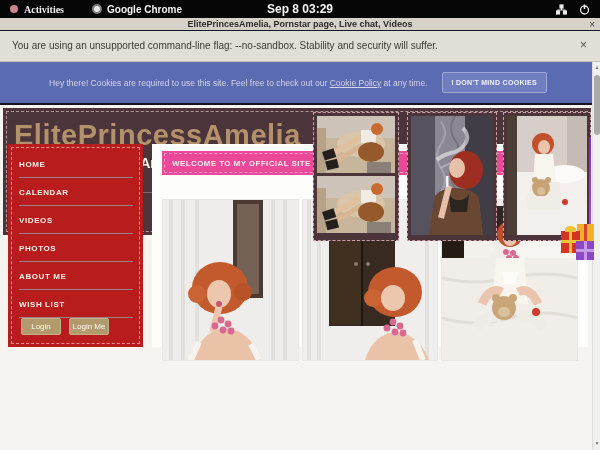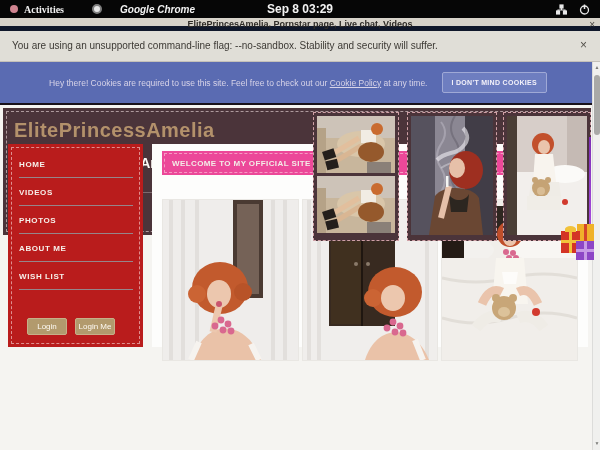--- a/index.html
+++ b/index.html
@@ -5,30 +5,30 @@
   * { margin:0; padding:0; box-sizing:border-box; }
   html,body { width:600px; height:450px; overflow:hidden; background:#fff;
               font-family:"Liberation Sans", sans-serif; }
 
   
   .gnome-bar { position:absolute; left:0; top:0; width:600px; height:18px;
                background:#060606; color:#f2f2f2; display:flex; align-items:center;
                font-size:10px; font-weight:bold; }
   .gb-left { display:flex; align-items:center; gap:6px; margin-left:10px;font-family:Liberation Serif, serif; }
   .dot-icon { width:8px; height:8px; border-radius:50%; background:#cf8490; display:inline-block; }
-  .chrome-chip { display:flex; align-items:center; gap:18px; margin-left:28px;font-style:italic; }
+  .chrome-chip { display:flex; align-items:center; gap:5px; margin-left:28px; }
   .chrome-icon { width:10px; height:10px; border-radius:50%; background:#e6e6e6;
                  border:2px solid #7f7f7f; display:inline-block; }
   .gb-clock { position:absolute; left:0; right:0; text-align:center; font-size:12px; }
   .gb-right { margin-left:auto; display:flex; align-items:center; gap:12px; margin-right:10px; z-index:2; }
   .gb-right svg { display:block; }
 
   
   .titlebar { position:absolute; left:0; top:18px; width:600px; height:13px;
-              background:#d6d2c9; border-bottom:5px solid #0f172a; }
+              background:#d6d2c9; border-bottom:1px solid #0f172a; }
   .titlebar .wt { position:absolute; left:0; right:0; top:1px; text-align:center;
                   font-size:9px; font-weight:bold; color:#2e2b27; }
   .titlebar .wclose { position:absolute; right:5px; top:0px; font-size:10px; color:#4a4742;
                       cursor:default; line-height:13px; }
 
   
   .infobar { position:absolute; left:0; top:31px; width:600px; height:31px;
              background:#e0ded7; border-bottom:1px solid #c4c1b9; }
   .infobar .msg { position:absolute; left:12px; top:9px; font-size:10px; color:#3d3a35; }
   .infobar .iclose { position:absolute; right:13px; top:7px; font-size:12px; color:#55524c; }
@@ -44,21 +44,21 @@
 
   
   .page { position:absolute; left:0; top:103px; width:600px; height:347px;
           background:#f5f4f1; border-top:2px solid #17111a; }
 
   
   .site-header { position:absolute; left:3px; top:3px; width:588px; height:127px;
                  background:#4b343a; }
   .site-header::before { content:""; position:absolute; inset:3px;
                  border:1px dashed rgba(255,238,238,.55); pointer-events:none; }
-  .site-title { position:absolute; left:11px; top:11px; font-size:20px; font-weight:bold;
+  .site-title { position:absolute; left:11px; top:11px; font-size:29px; font-weight:bold;
                 color:#b3916b; letter-spacing:.5px; }
   .site-subtitle { position:absolute; left:14px; top:47px; font-size:14px; font-weight:bold;
                    color:#fdfbf7; }
   .header-divider { position:absolute; left:14px; top:84px; width:232px; height:1px;
                     background:#7d6a6e; }
 
   .hframe { position:absolute; top:4px; background:#4b343a; border:1px dashed #cfa0a6;
             padding:3px; z-index:3; }
   .hframe .stack { display:flex; flex-direction:column; gap:3px; }
   .hframe svg { display:block; }
@@ -69,21 +69,21 @@
 
   
   .sidebar { position:absolute; left:8px; top:144px; width:135px; height:203px;
              background:#b91c1c; }
   .sidebar::before { content:""; position:absolute; inset:3px;
              border:1px dashed rgba(255,238,238,.55); pointer-events:none; }
   .side-list { position:absolute; left:0; top:6px; width:135px; }
   .side-item { margin:0 10px 0 11px; padding:10px 0 8px 0; border-bottom:1px solid #96858a;
                font-size:8px; font-weight:bold; color:#f6f0ea; letter-spacing:.6px; cursor:pointer; }
   .side-buttons { position:absolute; left:0; top:174px; width:135px; display:flex; gap:8px;
-                  padding-left:19px; }
+                  padding-left:13px; }
   .side-btn { background:#b29a6d; border:1px solid #c6b089; color:#fdfaf3; font-size:8px;
               padding:3px 0; border-radius:2px; width:40px; text-align:center;
               font-family:"Liberation Sans",sans-serif; }
 
   
   .welcome-bar { position:absolute; left:162px; top:151px; width:424px; height:24px;
                  background:#ec4899; }
   .welcome-bar::before { content:""; position:absolute; inset:2px;
                  border:1px dashed rgba(255,238,238,.5); pointer-events:none; }
   .welcome-bar span { position:absolute; left:10px; top:8px; font-size:8px; font-weight:bold;
@@ -246,20 +246,21 @@
       </svg>
     </div>
   </div>
 </div>
 
 <div class="content-panel"></div>
 
 <div class="sidebar">
   <div class="side-list">
     <div class="side-item">HOME</div>
+    <div class="side-item">CALENDAR</div>
     <div class="side-item">VIDEOS</div>
     <div class="side-item">PHOTOS</div>
     <div class="side-item">ABOUT ME</div>
     <div class="side-item">WISH LIST</div>
   </div>
   <div class="side-buttons">
     <button class="side-btn">Login</button>
     <button class="side-btn">Login Me</button>
   </div>
 </div>

